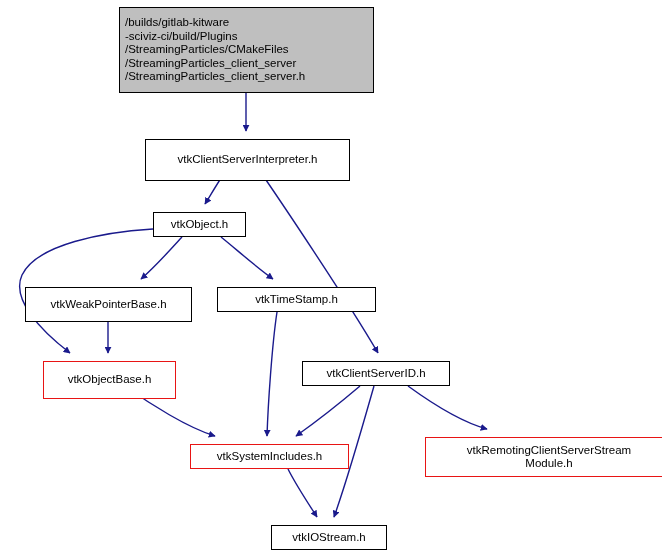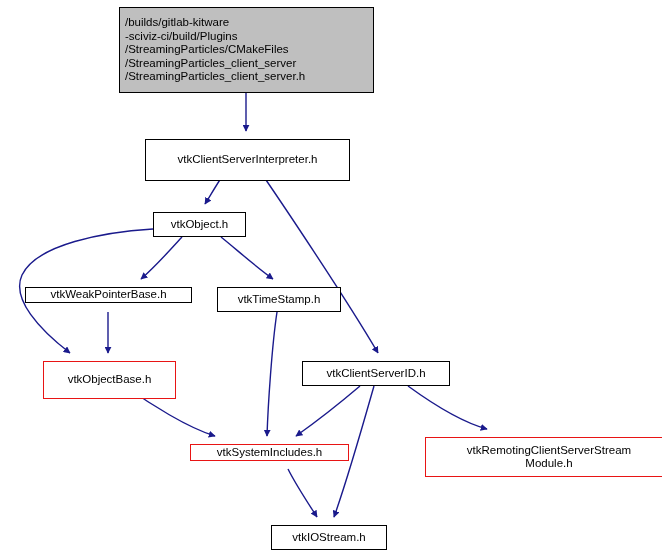--- a/index.html
+++ b/index.html
@@ -76,22 +76,22 @@
       </g>
   </svg>
   <div id="node-layer">
       <div class="node root" style="left: 119px; top: 7px; width: 255px; height: 86px;">/builds/gitlab-kitware
 -sciviz-ci/build/Plugins
 /StreamingParticles/CMakeFiles
 /StreamingParticles_client_server
 /StreamingParticles_client_server.h</div>
       <div class="node" style="left: 145px; top: 139px; width: 205px; height: 42px;">vtkClientServerInterpreter.h</div>
       <div class="node" style="left: 153px; top: 212px; width: 93px; height: 25px;">vtkObject.h</div>
-      <div class="node" style="left: 25px; top: 287px; width: 167px; height: 16px;">vtkWeakPointerBase.h</div>
-      <div class="node" style="left: 217px; top: 287px; width: 124px; height: 25px;">vtkTimeStamp.h</div>
+      <div class="node" style="left: 25px; top: 287px; width: 167px; height: 35px;">vtkWeakPointerBase.h</div>
+      <div class="node" style="left: 217px; top: 287px; width: 159px; height: 25px;">vtkTimeStamp.h</div>
       <div class="node" style="left: 302px; top: 361px; width: 148px; height: 25px;">vtkClientServerID.h</div>
       <div class="node red" style="left: 43px; top: 361px; width: 133px; height: 38px;">vtkObjectBase.h</div>
-      <div class="node red" style="left: 190px; top: 444px; width: 159px; height: 17px;">vtkSystemIncludes.h</div>
+      <div class="node red" style="left: 190px; top: 444px; width: 159px; height: 25px;">vtkSystemIncludes.h</div>
       <div class="node red" style="left: 425px; top: 437px; width: 248px; height: 40px;">vtkRemotingClientServerStream
 Module.h</div>
       <div class="node" style="left: 271px; top: 525px; width: 116px; height: 25px;">vtkIOStream.h</div>
     </div>
 </div>
 
 </body></html>

